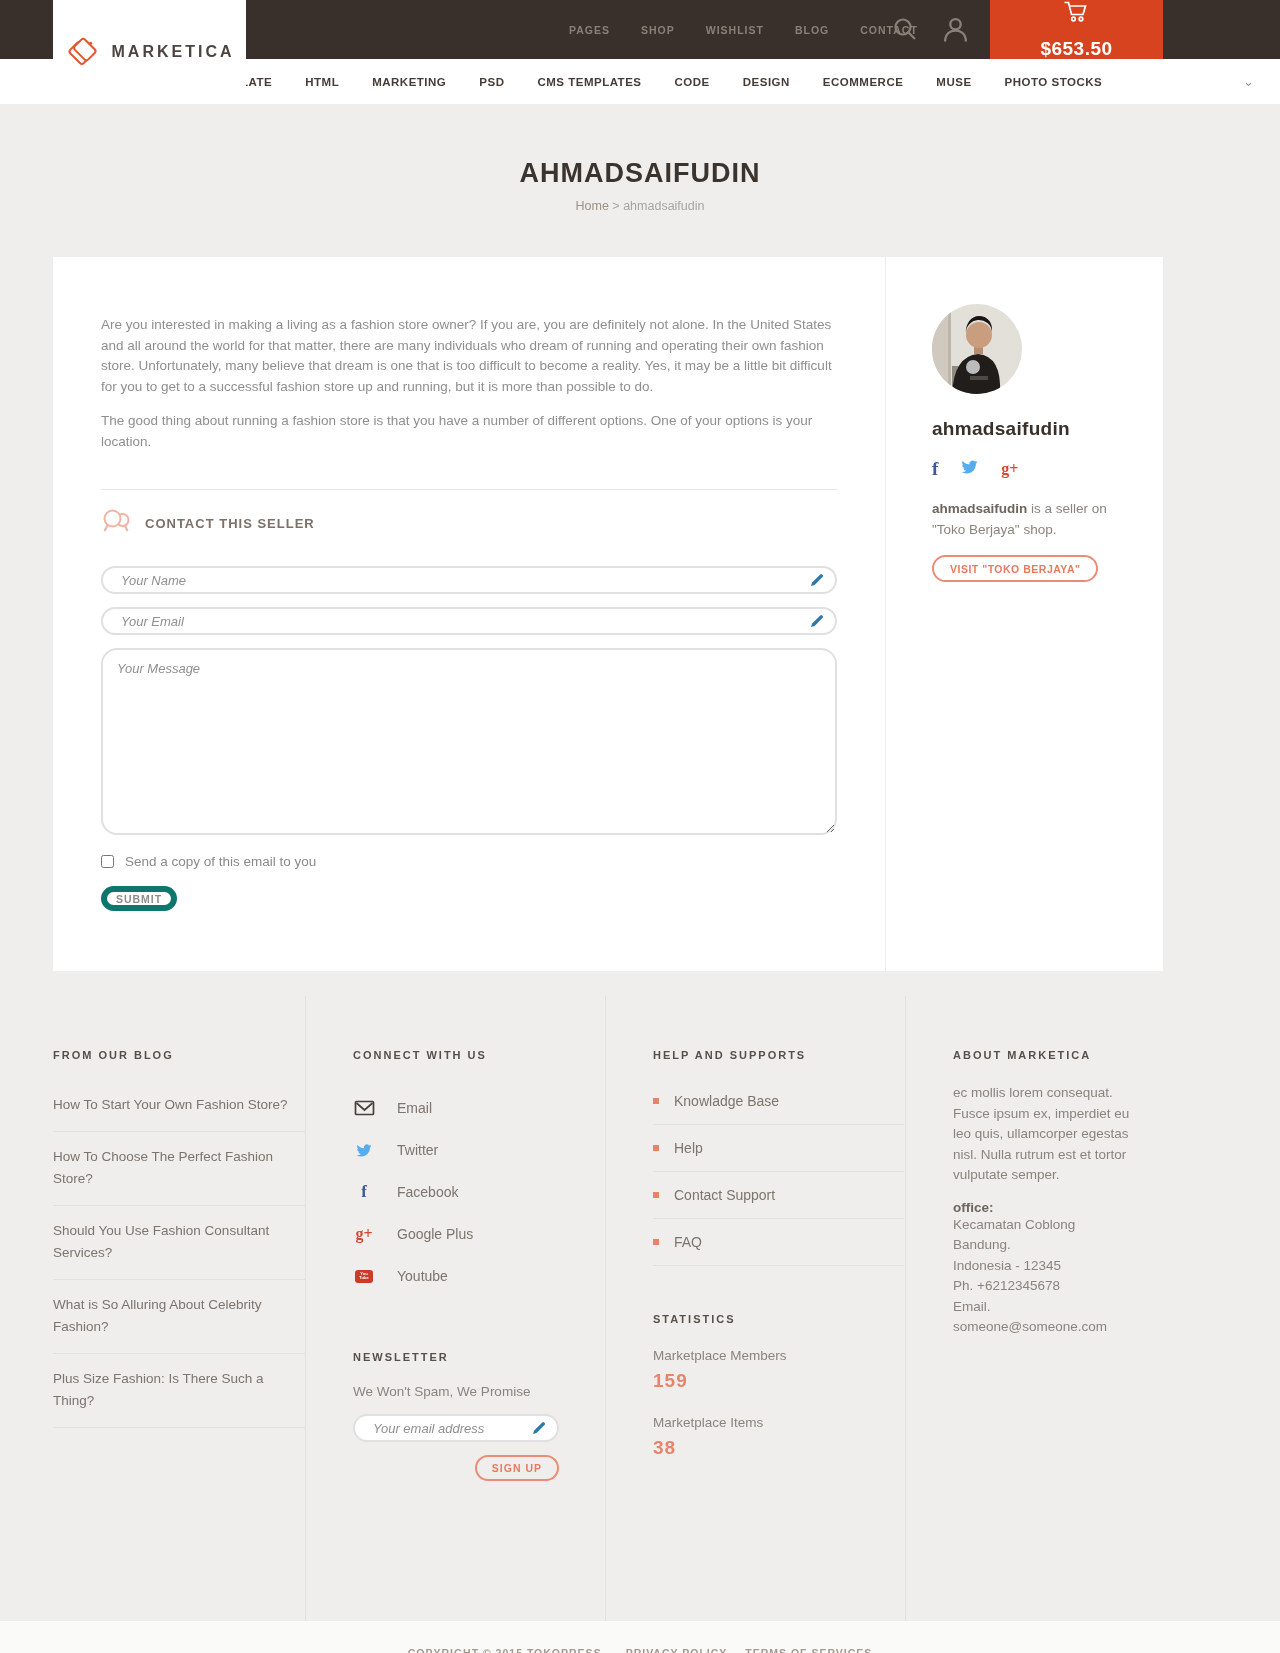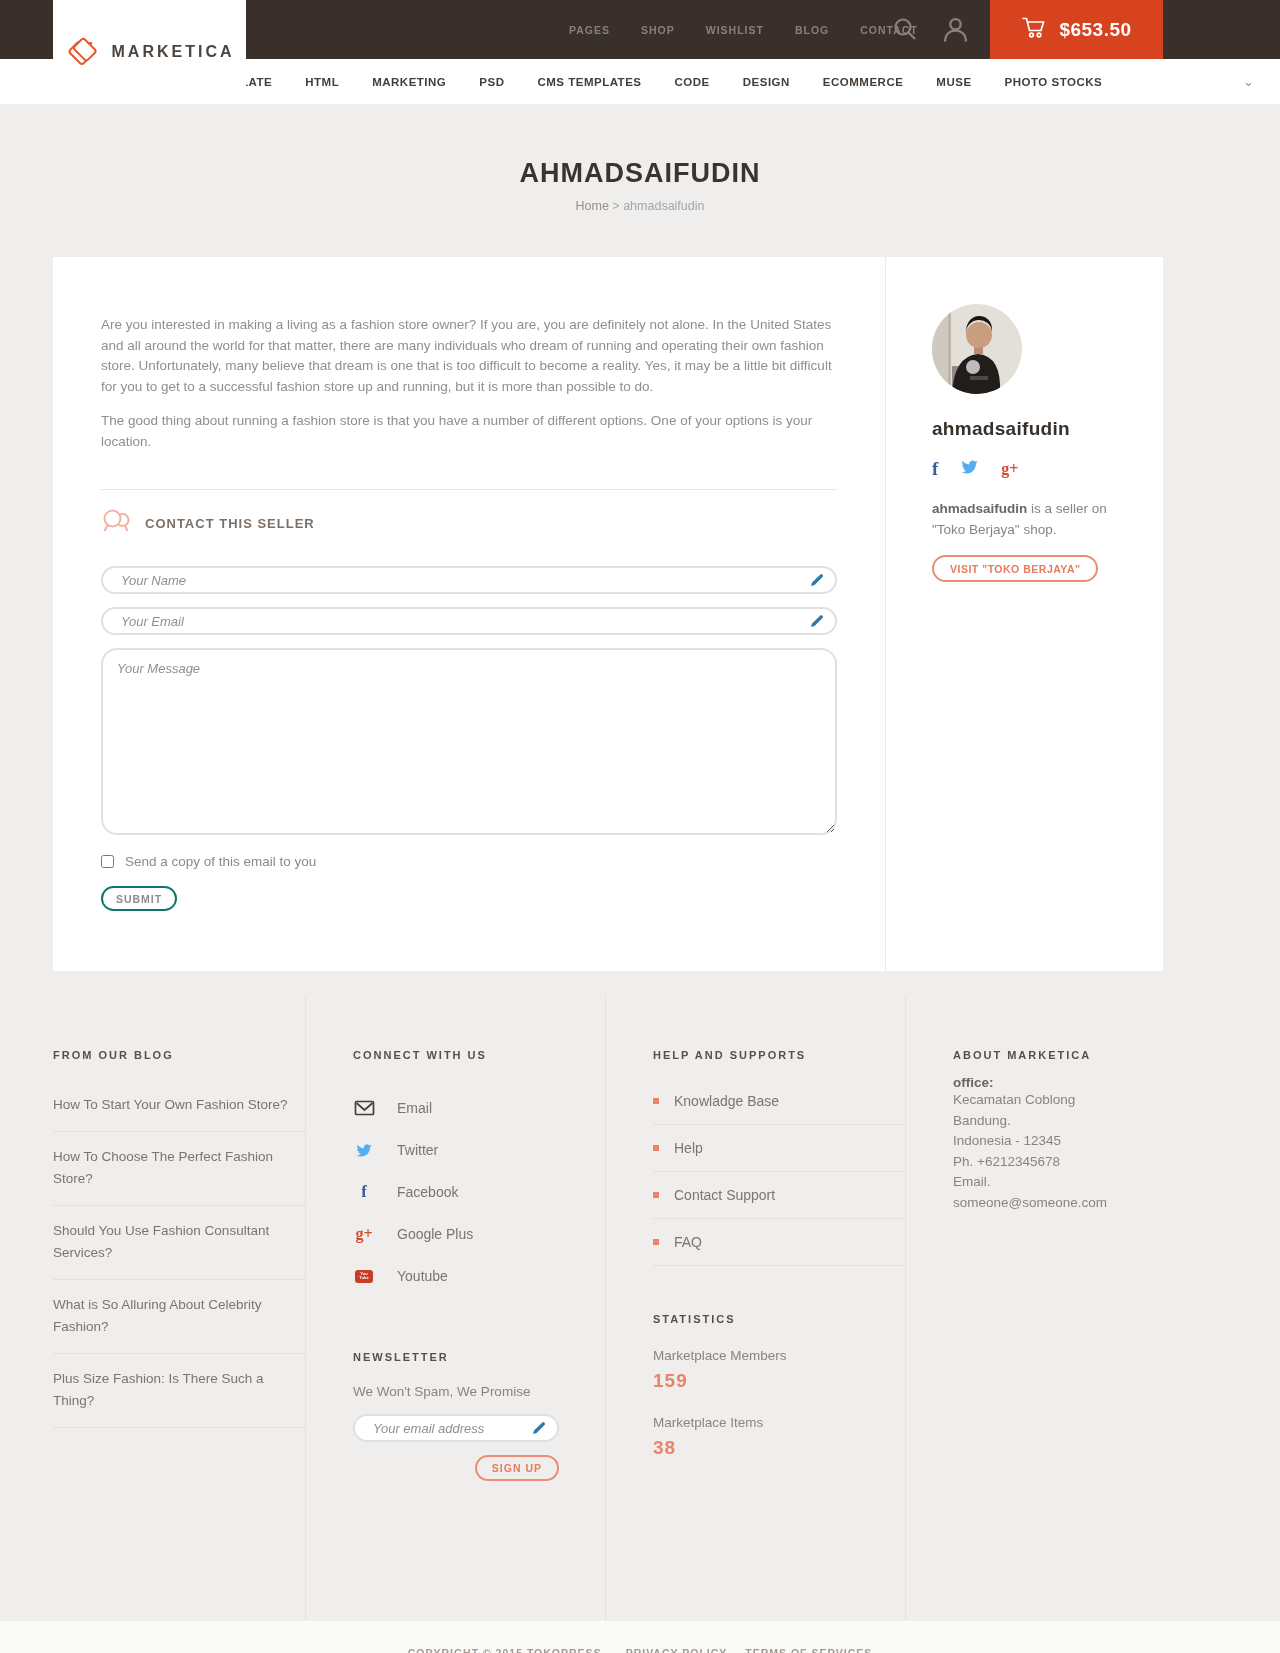--- a/index.html
+++ b/index.html
@@ -13,21 +13,21 @@
   
   .topbar { height:59px; background:#39302b; position:relative; z-index:5; }
   .logo-panel { position:absolute; left:53px; top:0; width:193px; height:104px;
     background:#fff; display:flex; align-items:center; justify-content:center; gap:11px; z-index:6; }
   .logo-text { font-size:16px; font-weight:bold; letter-spacing:3px; color:#4c443e; }
   .topbar-nav { position:absolute; left:569px; top:0; height:59px; display:flex; align-items:center; gap:31px; }
   .topbar-nav a { color:#8a8078; font-size:10.5px; font-weight:bold; letter-spacing:1px; }
   .tb-icon { position:absolute; top:16px; cursor:pointer; }
   .tb-search { left:892px; } .tb-user { left:942px; }
   .cart { position:absolute; left:990px; top:0; width:173px; height:59px; background:#d8431f;
-    display:flex; align-items:center; justify-content:center; gap:11px; color:#fff; cursor:pointer; }
+    display:flex; align-items:center; justify-content:center; gap:11px; color:#fff; cursor:pointer;flex-direction:column; }
   .cart-total { font-size:19px; font-weight:bold; letter-spacing:0.5px; }
 
   
   .mainnav { height:45px; background:#fff; display:flex; align-items:center; padding:0 26px 0 70px; gap:33px; }
   .mainnav a { color:#453c36; font-size:11.5px; font-weight:bold; letter-spacing:0.5px; }
   .mainnav .more { margin-left:auto; color:#9a938c; font-size:13px; cursor:pointer; }
 
   
   .page-head { text-align:center; padding-top:54px; }
   .page-title { font-size:27px; font-weight:bold; letter-spacing:1px; color:#3b332d; }
@@ -44,21 +44,21 @@
   .field { position:relative; margin-top:27px; }
   .field + .field { margin-top:13px; }
   .pill { width:100%; height:28px; border:2px solid #e0e0e0; border-radius:15px;
     padding:0 36px 0 18px; font:italic 13px "Liberation Sans", sans-serif; color:#777; background:#fff; outline:none; }
   .pill::placeholder, .pill-area::placeholder { color:#8f8f8f; opacity:1; }
   .pencil { position:absolute; right:13px; top:7px; }
   .pill-area { display:block; width:100%; height:187px; border:2px solid #e0e0e0; border-radius:16px;
     padding:11px 14px; font:italic 13px "Liberation Sans", sans-serif; color:#777; resize:vertical; outline:none; }
   .check-row { margin-top:19px; display:flex; align-items:center; gap:11px; color:#8a8a8a; font-size:13.5px; }
   .check-row input { width:13px; height:13px; }
-  .submit-btn { margin-top:17px; width:76px; height:25px; border:2px solid #0f766e; border-radius:13px;
+  .submit-btn { margin-top:17px; width:76px; height:25px; border:6px solid #0f766e; border-radius:13px;
     background:#fff; color:#8d8d8d; font-size:10.5px; font-weight:bold; letter-spacing:1px; cursor:pointer; }
 
   
   .card-side { width:278px; border-left:1px solid #edebe9; padding:47px 46px 40px; }
   .avatar { width:90px; height:90px; border-radius:50%; overflow:hidden; display:block; }
   .seller-name { margin-top:24px; font-size:19px; font-weight:bold; color:#37302b; letter-spacing:0.3px; }
   .social-row { margin-top:19px; display:flex; gap:22px; align-items:center; height:20px; }
   .fb-glyph { font-family:"Liberation Serif", serif; font-weight:bold; font-size:19px; color:#3b5a9a; }
   .gp-glyph { font-family:"Liberation Serif", serif; font-weight:bold; font-size:16px; color:#d6492f; }
   .seller-desc { margin-top:19px; font-size:13.5px; line-height:21px; color:#8b847e; }
@@ -350,20 +350,21 @@
 
     <div class="fhead stats-head">STATISTICS</div>
     <div class="stat-label">Marketplace Members</div>
     <div class="stat-value">159</div>
     <div class="stat-label">Marketplace Items</div>
     <div class="stat-value">38</div>
   </div>
 
   <div class="fcol fcol-about">
     <div class="fhead">ABOUT MARKETICA</div>
+    <div class="about-text">ec mollis lorem consequat. Fusce ipsum ex, imperdiet eu leo quis, ullamcorper egestas nisl. Nulla rutrum est et tortor vulputate semper.</div>
     <div class="office-label">office:</div>
     <div class="about-addr">
       <div>Kecamatan Coblong</div>
       <div>Bandung.</div>
       <div>Indonesia - 12345</div>
       <div>Ph. +6212345678</div>
       <div>Email. someone@someone.com</div>
     </div>
   </div>
 </div>

